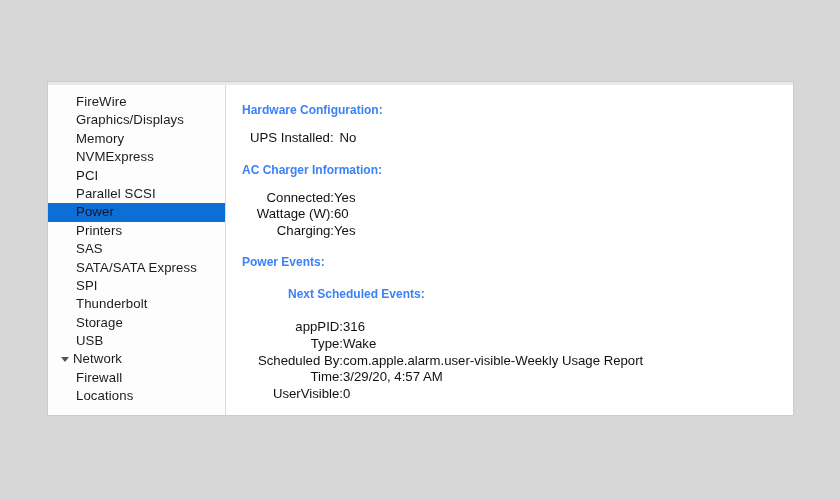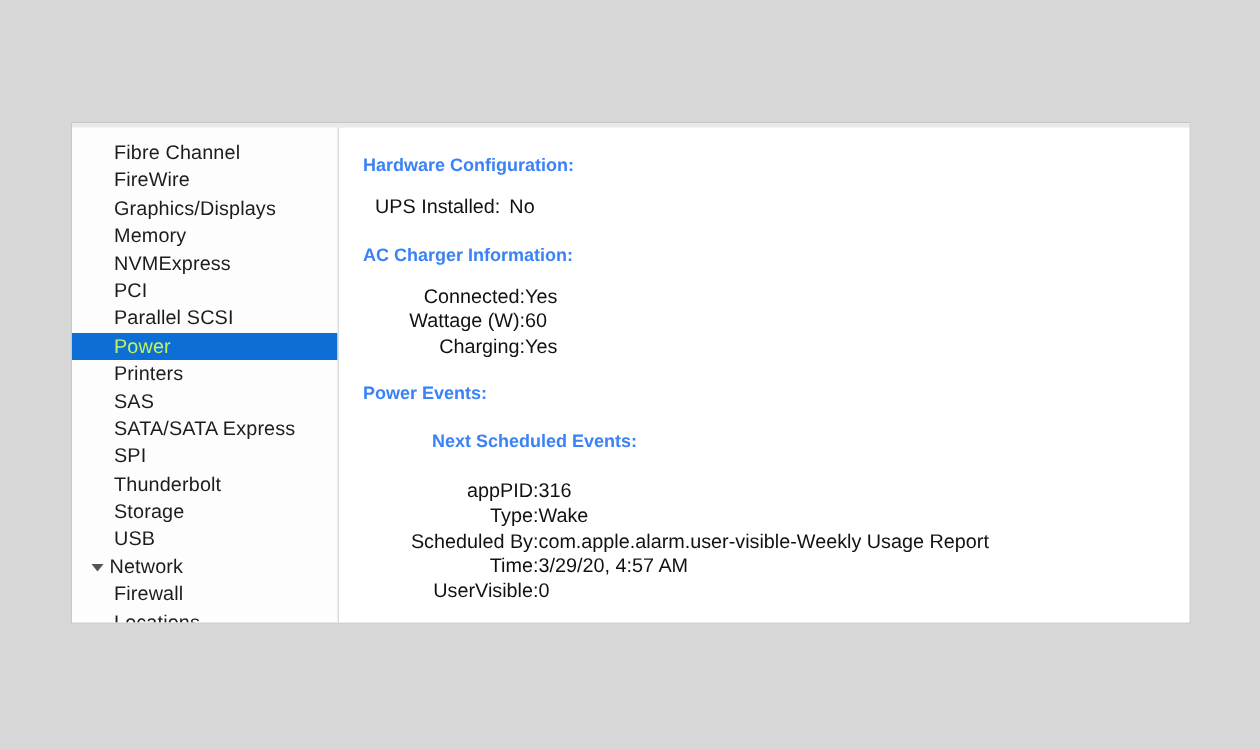--- a/index.html
+++ b/index.html
@@ -61,21 +61,21 @@
     white-space: nowrap;
     padding-left: 28px;
     box-sizing: border-box;
     letter-spacing: 0.1px;
   }
   .side-row.group {
     padding-left: 13px;
   }
   .side-row.selected {
     background: #0d6fd6;
-    color: #bef264;
+    color: #0f172a;
   }
   .disclosure {
     display: inline-block;
     width: 9px;
     height: 9px;
     margin-right: 3px;
     position: relative;
     top: 0px;
   }
   .disclosure::before {
@@ -107,21 +107,21 @@
     white-space: nowrap;
   }
   .sec-head.lvl1 { margin-left: 0px; }
   .sec-head.lvl2 { margin-left: 46px; }
 
   .gap-sm { height: 13px; }
   .gap-md { height: 16px; }
   .gap-lg { height: 18px; }
 
   .kv-block {
-    margin-left: 20px;
+    margin-left: 4px;
   }
   .kv-block.deep {
   }
   .kv-row {
     display: flex;
     height: 16.6px;
     line-height: 16.6px;
     white-space: nowrap;
   }
   .kv-key {
@@ -150,23 +150,20 @@
 
 <div id="window">
 
   <div id="window-topstrip"></div>
 
   <div id="window-body">
 
     <div id="sidebar">
 
       <div class="side-row">
-        <span>Fibre Channel</span>
-      </div>
-      <div class="side-row">
         <span>FireWire</span>
       </div>
       <div class="side-row">
         <span>Graphics/Displays</span>
       </div>
       <div class="side-row">
         <span>Memory</span>
       </div>
       <div class="side-row">
         <span>NVMExpress</span>

